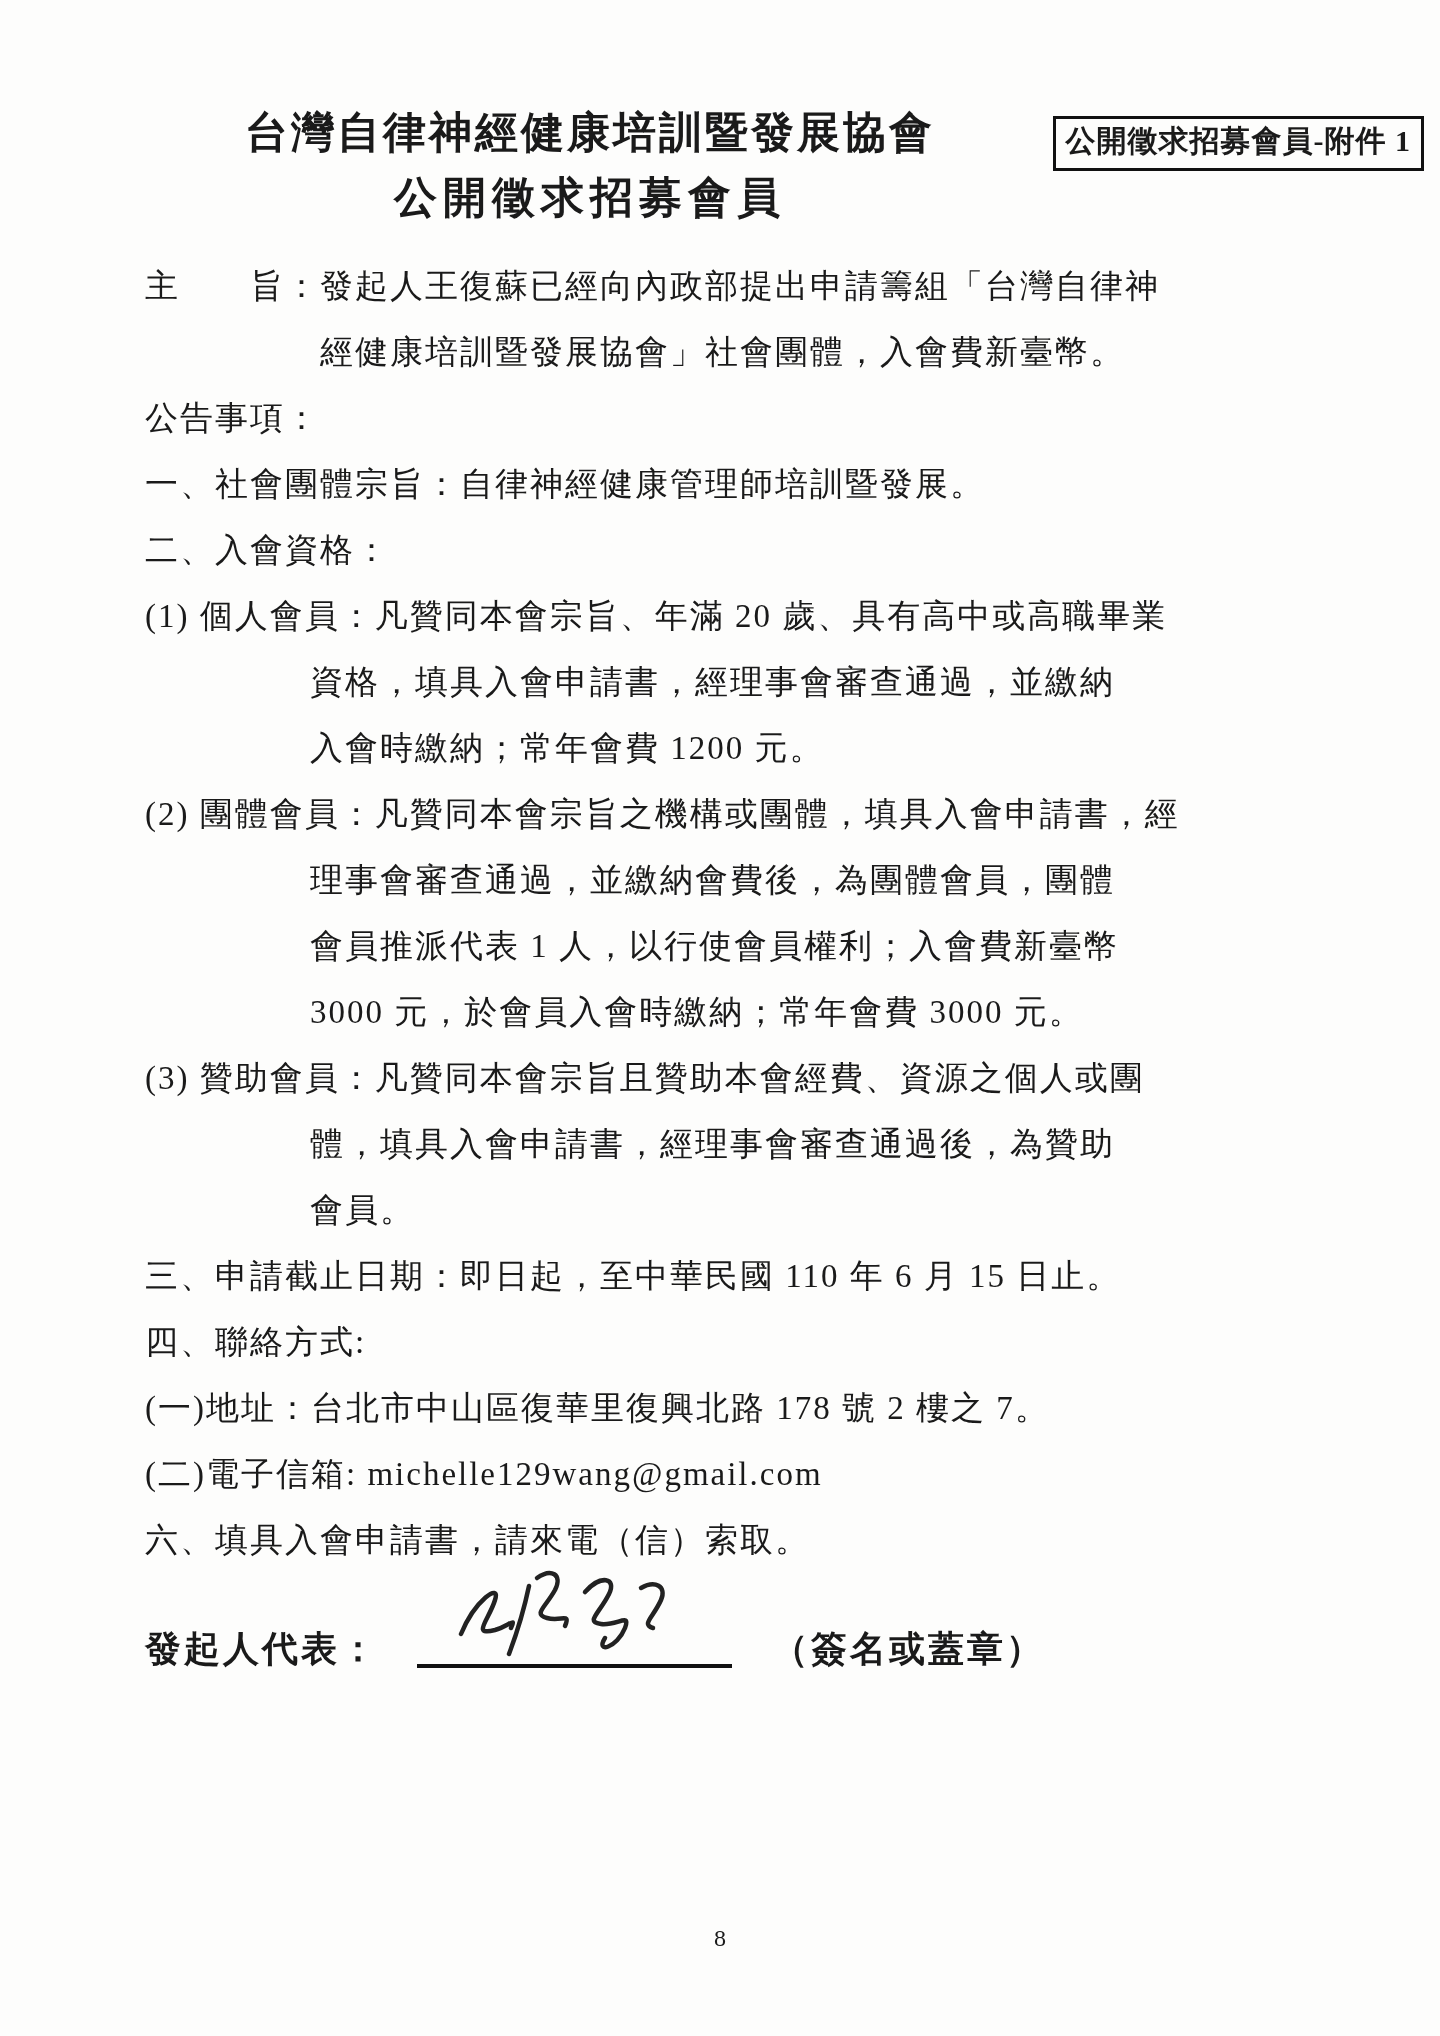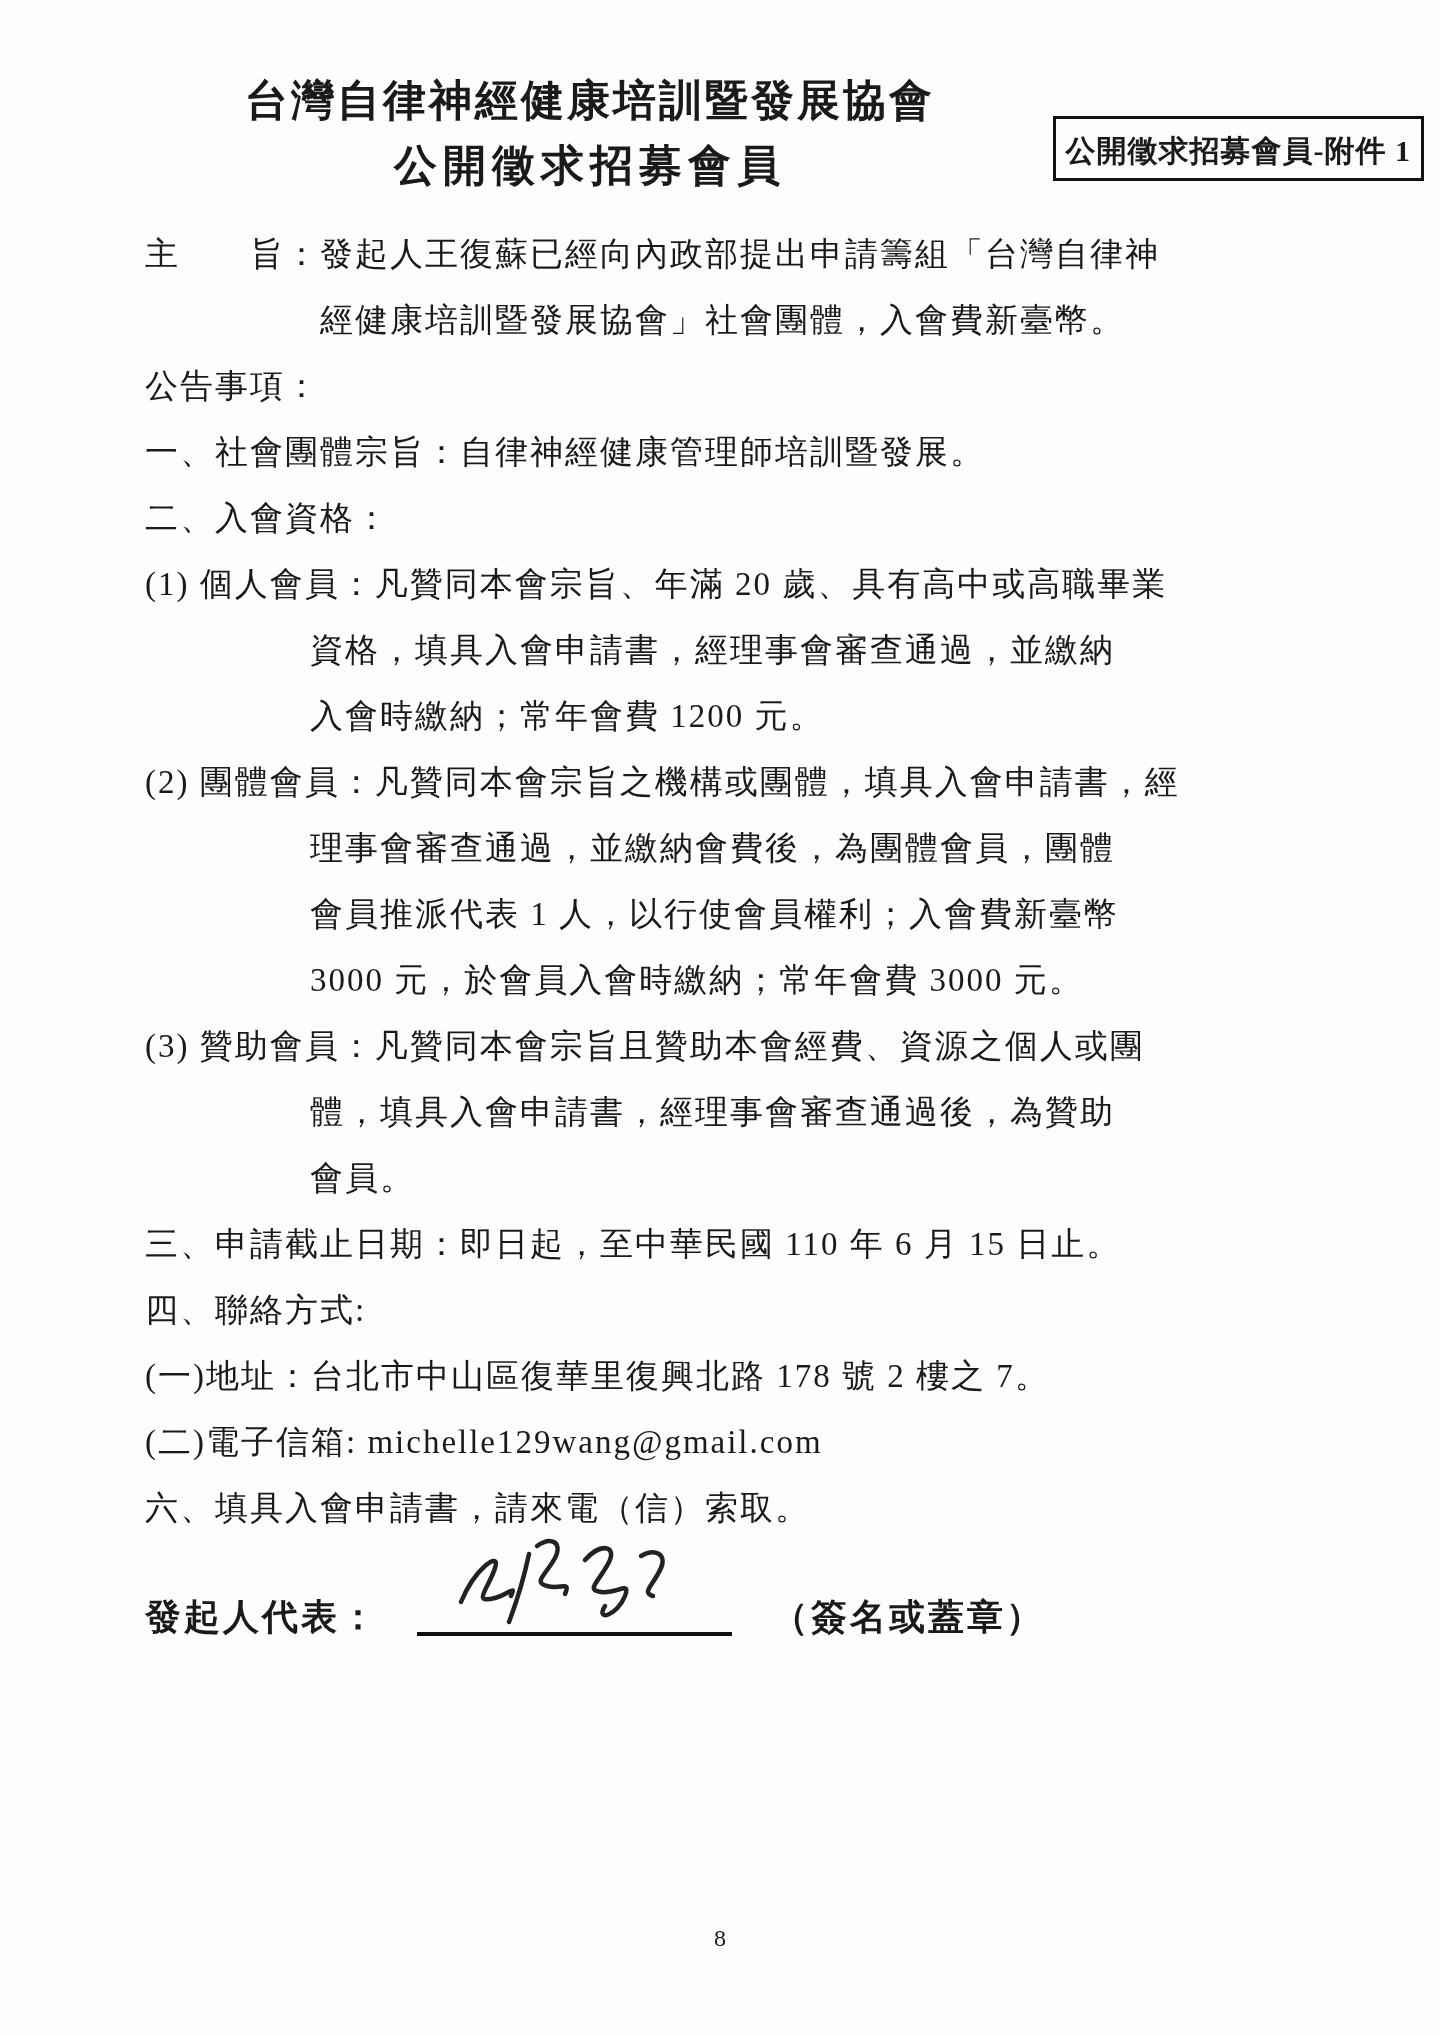--- a/index.html
+++ b/index.html
@@ -8,28 +8,28 @@
     background:#fdfdfc;
     color:#1a1a1a;
     font-family:"Liberation Serif","DejaVu Serif",serif;
     position:relative;
     overflow:hidden;
   }
   .attachment-box {
     position:absolute;
     top:116px; right:16px;
     border:3px solid #111;
-    padding:12px 10px 6px 10px;
+    padding:2px 10px 6px 10px;
     font-size:30px;
     font-weight:bold;
     letter-spacing:1px;
     white-space:nowrap;
   }
   .titles {
-    padding-top:76px;
+    padding-top:108px;
     margin-left:140px;
     width:900px;
     text-align:center;
   }
   .doc-title {
     font-size:43px;
     font-weight:bold;
     letter-spacing:3px;
     line-height:1.15;
     white-space:nowrap;

